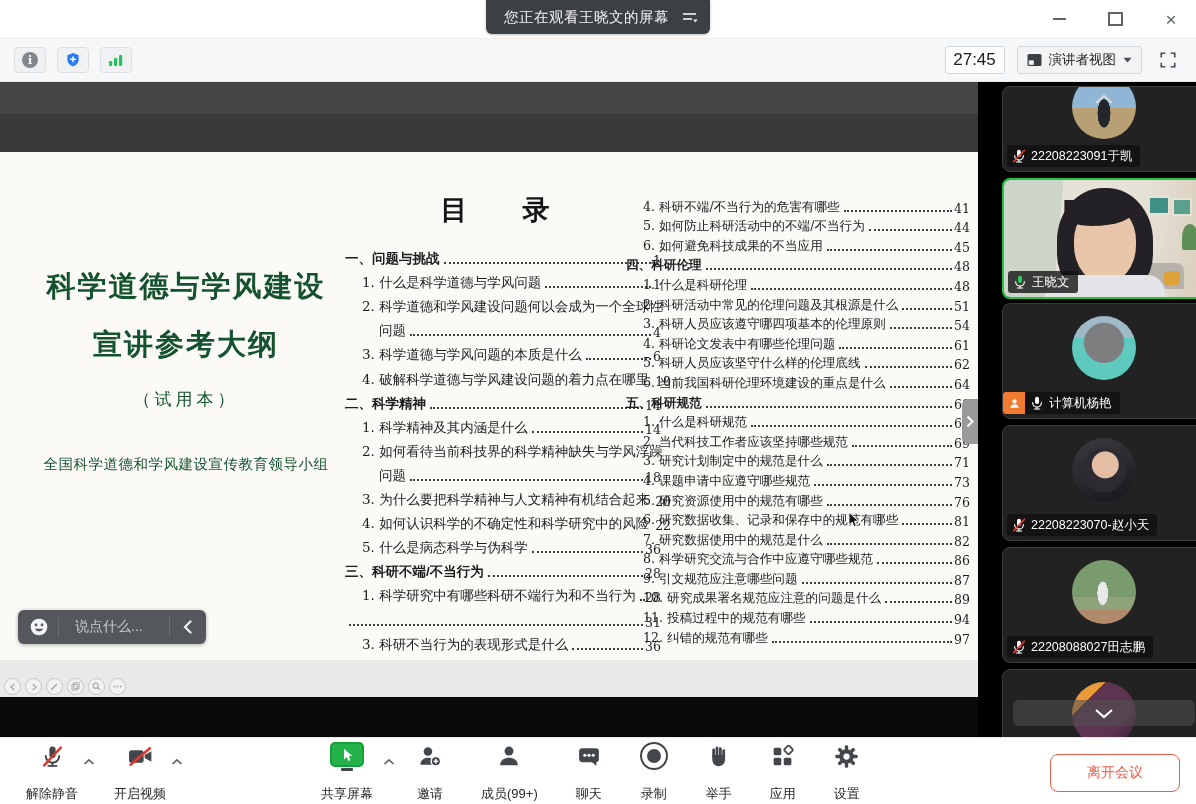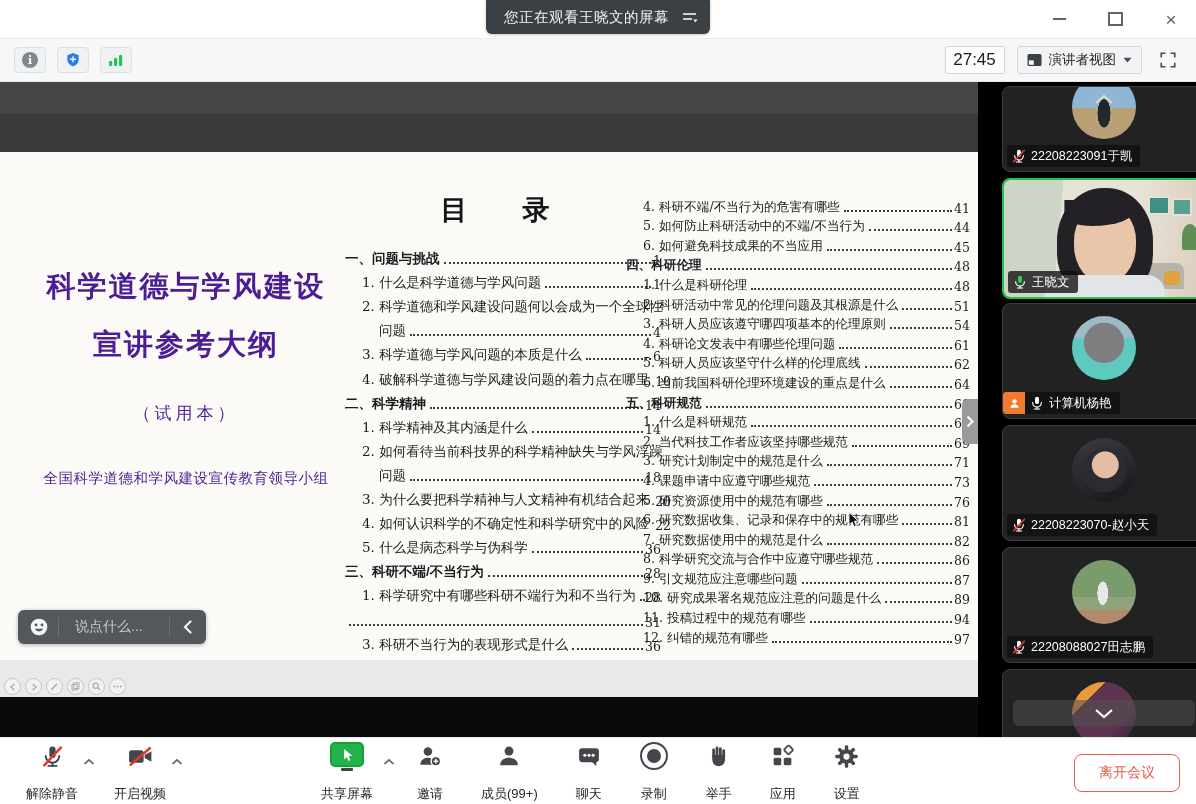--- a/index.html
+++ b/index.html
@@ -35,25 +35,25 @@
 
   
   .main{display:flex;height:655px;}
   .share{position:relative;width:978px;height:655px;background:#3a3a3a;overflow:hidden;}
   .share-topband{position:absolute;left:0;top:0;width:100%;height:32px;background:#454545;}
   .doc-page{position:absolute;left:0;top:70px;width:100%;height:508px;background:#fbfaf6;}
   .light-strip{position:absolute;left:0;top:578px;width:100%;height:37px;background:#e9e9e9;}
   .black-strip{position:absolute;left:0;top:615px;width:100%;height:40px;background:#0a0a0a;}
 
   
-  .cover{position:absolute;left:26px;top:112px;width:320px;text-align:center;color:#4c1d95;
+  .cover{position:absolute;left:26px;top:112px;width:320px;text-align:center;color:#14532d;
       font-family:"DejaVu Serif","Liberation Serif",serif;}
   .cover-t1,.cover-t2{font-size:29px;font-weight:bold;letter-spacing:2px;line-height:44px;}
   .cover-t2{margin-top:14px;}
-  .cover-ed{margin-top:36px;font-size:17px;letter-spacing:4px;}
+  .cover-ed{margin-top:22px;font-size:17px;letter-spacing:4px;}
   .cover-au{margin-top:44px;font-size:14.5px;letter-spacing:.5px;}
 
   
   .toc-title{position:absolute;left:345px;top:40px;width:314px;text-align:center;
       font-family:"DejaVu Serif","Liberation Serif",serif;font-weight:bold;font-size:27px;
       letter-spacing:14px;color:#141416;}
   .toc-col{position:absolute;color:#1c1c1f;font-family:"DejaVu Serif","Liberation Serif",serif;}
   .toc-col-left{left:345px;top:92px;width:316px;}
   .toc-col-right{left:626px;top:44px;width:344px;}
   .toc-row{display:flex;align-items:flex-end;}
@@ -138,21 +138,21 @@
   .grp-left{display:flex;margin-left:24px;}
   .grp-left .tb-item{margin:0 2px;}
   .grp-center{display:flex;margin-left:116px;align-items:flex-start;}
   .grp-center .tb-item{margin:0 19px;}
   .share-ic{width:30px;height:21px;background:#23b34a;border:2px solid #16a038;border-radius:5px;
       display:grid;place-items:center;}
   .share-base{width:12px;height:3px;background:#3f4347;border-radius:1px;margin:1px auto 0;}
   .rec-ring{width:24px;height:24px;border:2px solid #43474c;border-radius:50%;display:grid;place-items:center;}
   .rec-dot{width:14px;height:14px;border-radius:50%;background:#43474c;}
   .leave-btn{margin-left:auto;margin-right:16px;background:#fff;border:1px solid #e95b4a;color:#e95b4a;
-      font-size:14px;border-radius:8px;padding:9px 24px;font-family:inherit;}
+      font-size:14px;border-radius:8px;padding:9px 36px;font-family:inherit;}
 </style>
 </head>
 <body>
 
 <div class="app">
 
   <div class="titlebar">
     <div class="banner-pill">
       <span>您正在观看王晓文的屏幕</span>
       <svg width="17" height="15" viewBox="0 0 17 15">

